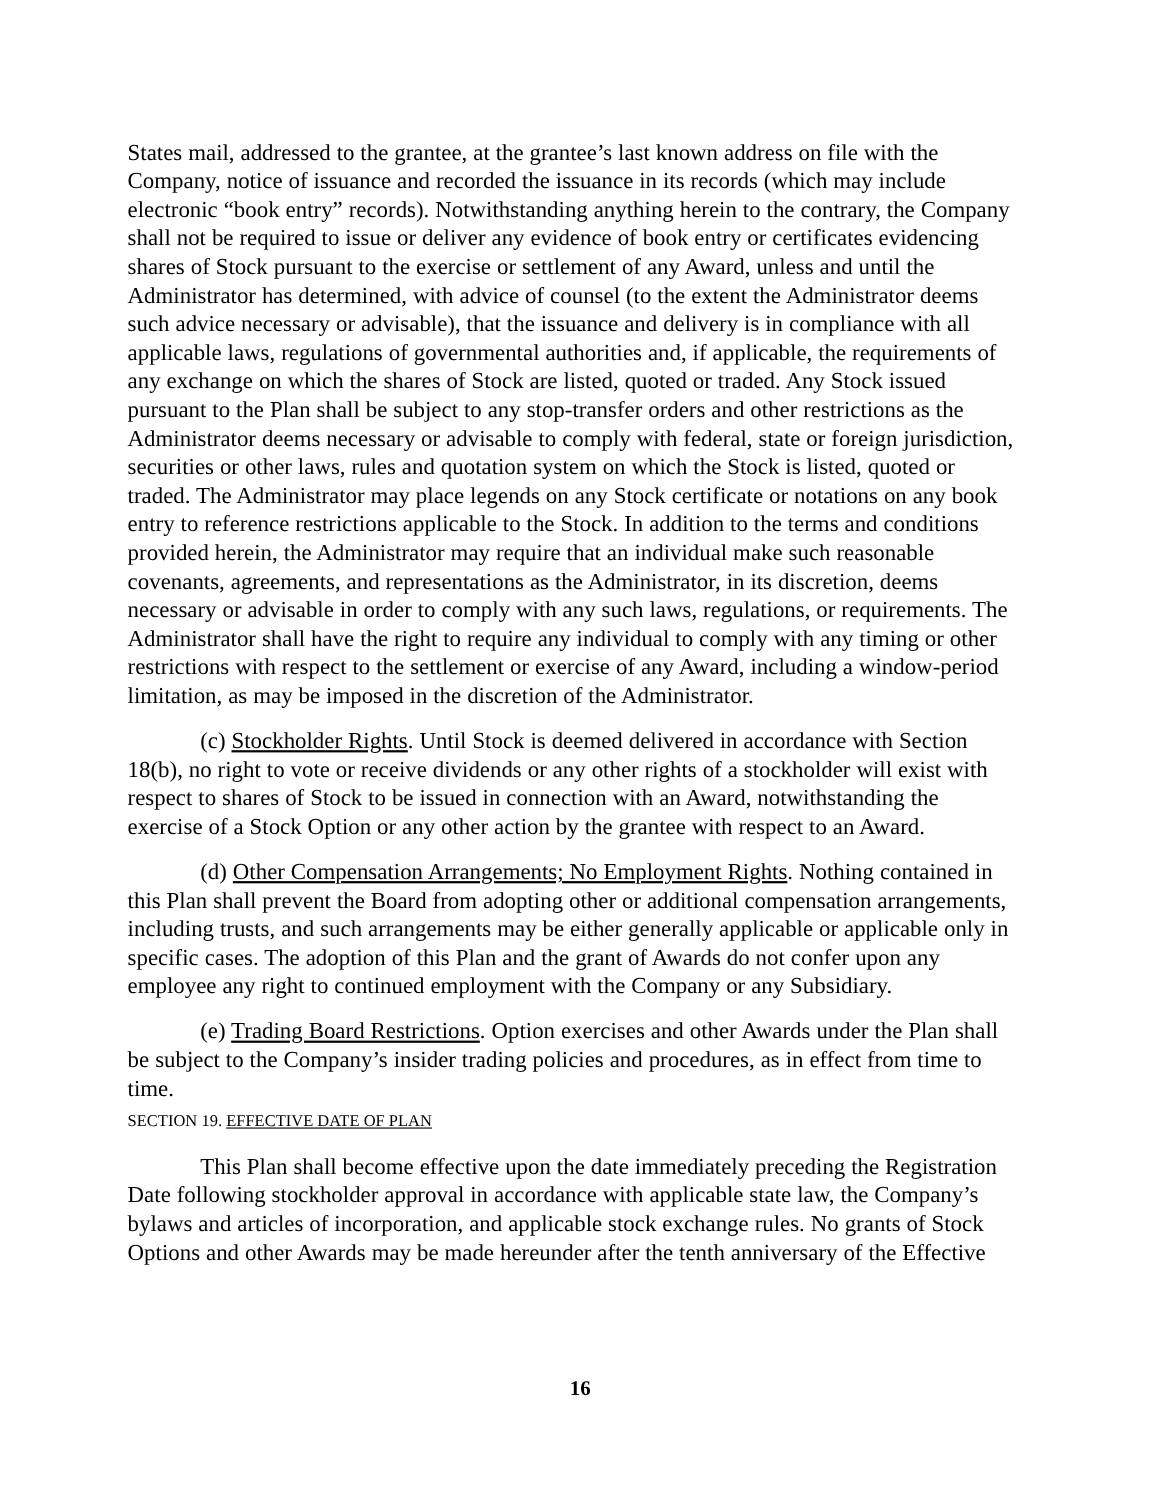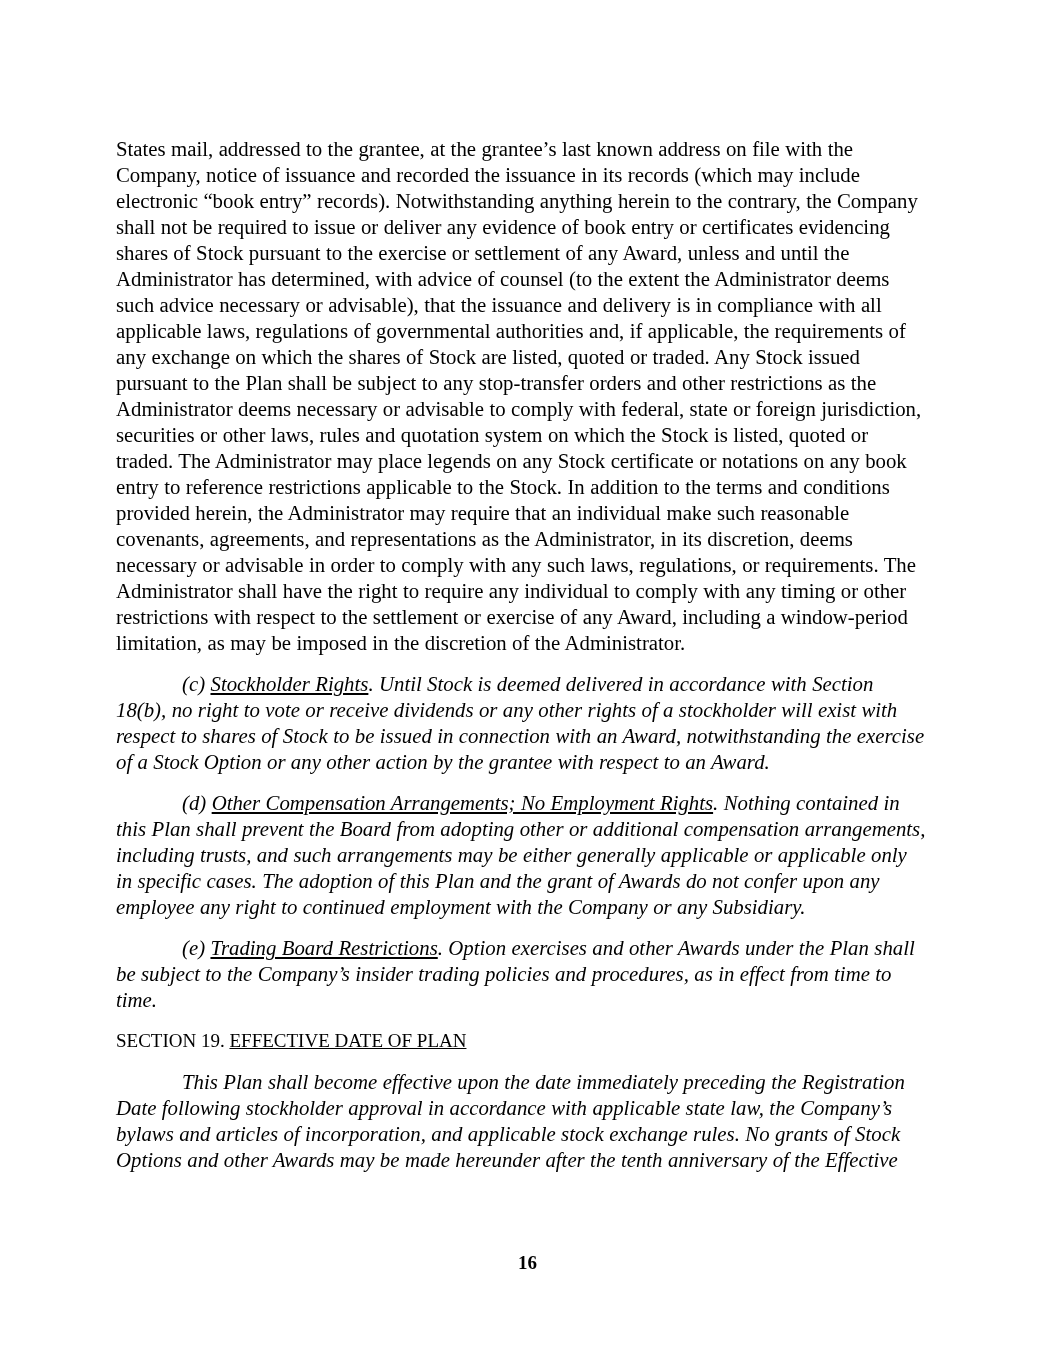--- a/index.html
+++ b/index.html
@@ -23,26 +23,26 @@
     top: 122px;
     width: 810px;
   }
   .para {
     font-size: 20.8px;
     line-height: 26px;
     text-align: left;
     margin-top: 15px;
     word-spacing: 0.2px;
   }
-  .para.first { margin-top: 14px; }
-  .indented { text-indent: 66px; font-style: italic; }
+  .para.first { margin-top: 4px; }
+  .indented { text-indent: 66px; }
   .heading {
-    font-size: 19px;
+    font-size: 15px;
     line-height: 26px;
-    margin-top: 15px;
+    margin-top: 4px;
   }
   .underline { text-decoration: underline; }
   .footer {
     position: absolute;
     top: 1252px;
     left: 0;
     width: 100%;
     text-align: center;
   }
   .page-number {

